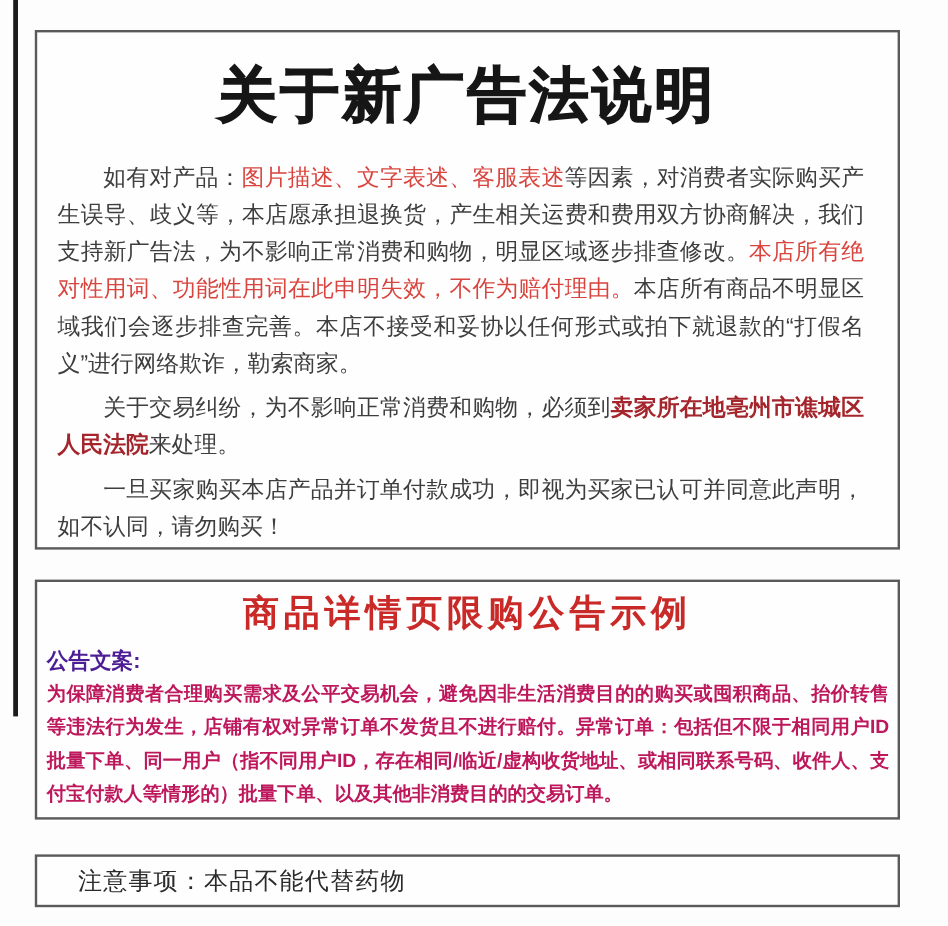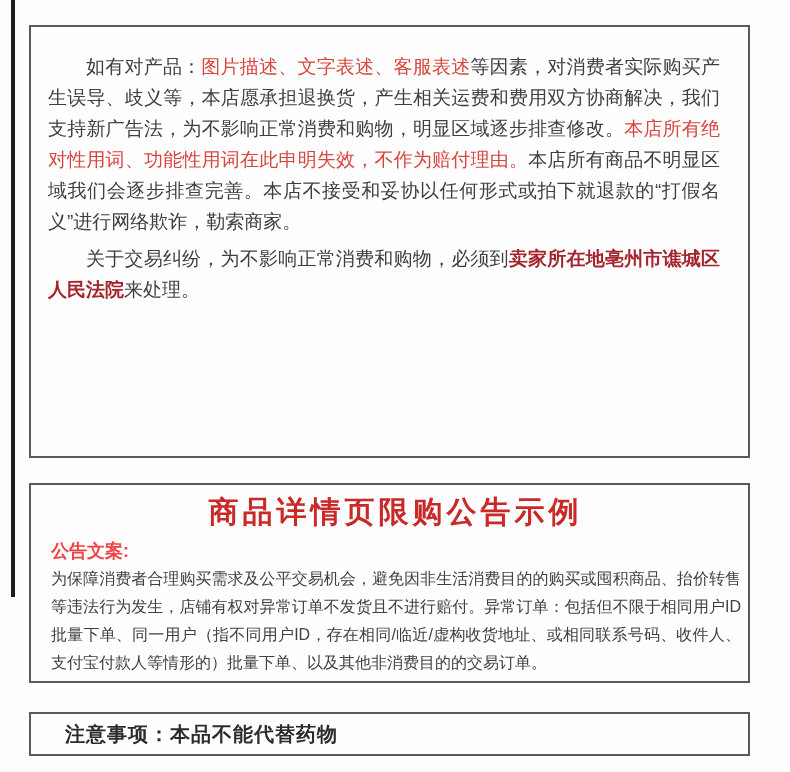--- a/index.html
+++ b/index.html
@@ -25,21 +25,21 @@
     width:4px;height:597px;
     background:#1c1c1c;
   }
   .box{
     position:absolute;
     left:29px;width:721px;
     border:2px solid var(--border);
     background:#fffefe;
   }
   .box-law{top:25px;height:433px;}
-  .box-limit{top:483px;height:200px;padding-left:12px;}
+  .box-limit{top:483px;height:200px;}
   .box-note{top:712px;height:44px;display:flex;align-items:center;padding-left:34px;}
 
   .law-title{
     margin-top:24px;
     text-align:center;
     font-size:49px;line-height:58px;
     font-weight:900;
     letter-spacing:3px;
     color:var(--ink-strong);
     -webkit-text-stroke:1.2px currentColor;
@@ -60,50 +60,54 @@
     text-align:center;
     font-size:30px;line-height:38px;
     font-weight:700;
     letter-spacing:4px;
     color:var(--red-title);
   }
   .limit-label{
     margin:8px 0 0 8px;
     font-size:18px;line-height:24px;
     font-weight:700;
-    color:#ef4444;
+    color:#4c1d95;
   }
   .limit-body{
     margin:2px 7px 0 8px;
     font-size:16px;line-height:28px;
-    font-weight:400;
-    color:#404040;
+    font-weight:700;
+    color:#be185d;
     text-align:justify;
   }
   .note-text{
     font-size:20px;
-    font-weight:700;
+    font-weight:400;
     color:#2b2b2b;
     letter-spacing:1px;
   }
 </style>
 </head>
 <body>
 
 <div class="page">
 
   <div class="vline"></div>
 
   <section class="box box-law">
+    <h1 class="law-title">关于新广告法说明</h1>
     <div class="law-body">
       <p>
         <span>如有对产品：</span><span class="red">图片描述、文字表述、客服表述</span><span>等因素，对消费者实际购买产生误导、歧义等，本店愿承担退换货，产生相关运费和费用双方协商解决，我们支持新广告法，为不影响正常消费和购物，明显区域逐步排查修改。</span><span class="red">本店所有绝对性用词、功能性用词在此申明失效，不作为赔付理由。</span><span>本店所有商品不明显区域我们会逐步排查完善。本店不接受和妥协以任何形式或拍下就退款的“打假名义”进行网络欺诈，勒索商家。</span>
       </p>
       <p>
         <span>关于交易纠纷，为不影响正常消费和购物，必须到</span><span class="red-dark">卖家所在地亳州市谯城区人民法院</span><span>来处理。</span>
+      </p>
+      <p>
+        <span>一旦买家购买本店产品并订单付款成功，即视为买家已认可并同意此声明，如不认同，请勿购买！</span>
       </p>
     </div>
   </section>
 
   <section class="box box-limit">
     <h2 class="limit-title">商品详情页限购公告示例</h2>
     <div class="limit-label">公告文案:</div>
     <p class="limit-body">为保障消费者合理购买需求及公平交易机会，避免因非生活消费目的的购买或囤积商品、抬价转售等违法行为发生，店铺有权对异常订单不发货且不进行赔付。异常订单：包括但不限于相同用户ID批量下单、同一用户（指不同用户ID，存在相同/临近/虚构收货地址、或相同联系号码、收件人、支付宝付款人等情形的）批量下单、以及其他非消费目的的交易订单。</p>
   </section>
 

